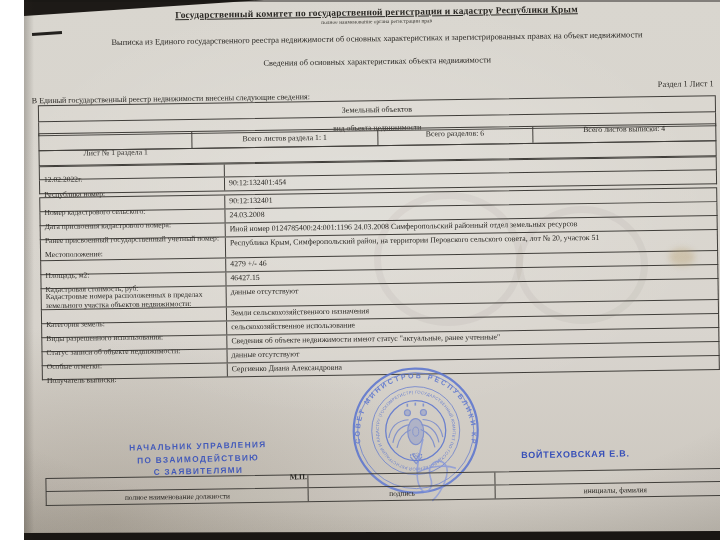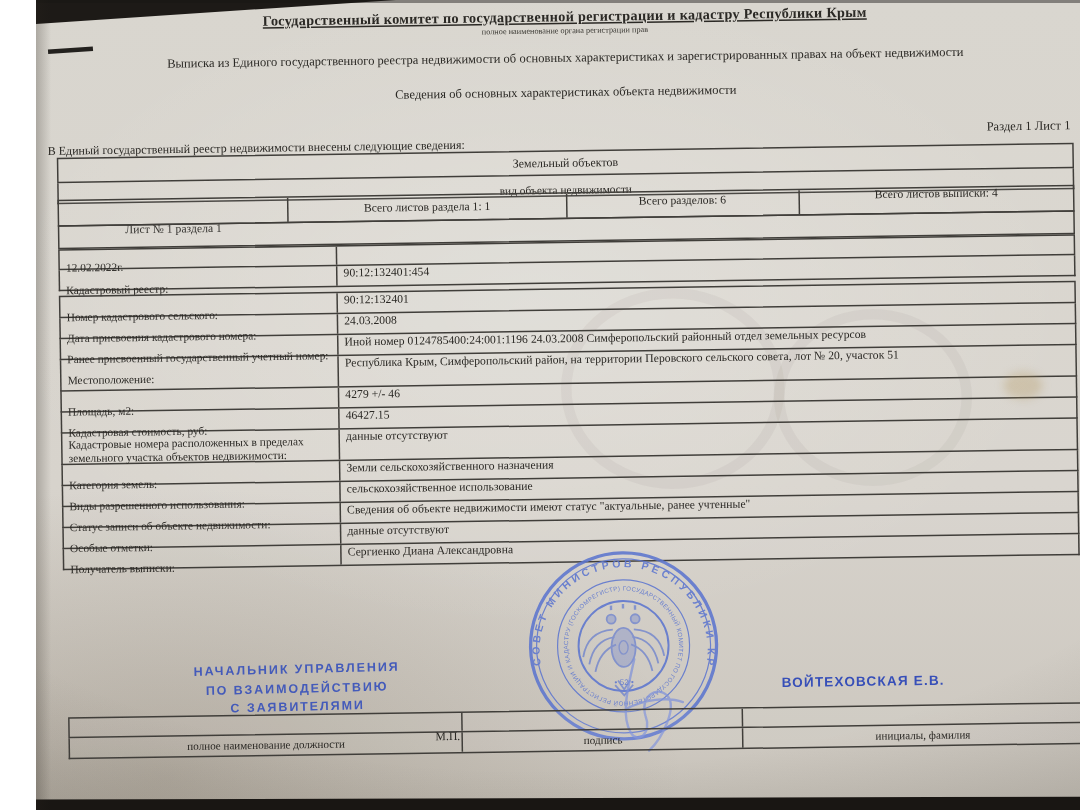--- a/index.html
+++ b/index.html
@@ -45,21 +45,21 @@
     font-family:"Liberation Sans",sans-serif;font-weight:bold;font-size:8.3px;
     line-height:12.6px;letter-spacing:1.3px;color:#3a53bb;transform:rotate(-.6deg);opacity:.92;}
   .name-stamp{position:absolute;left:498px;top:457px;font-family:"Liberation Sans",sans-serif;
     font-weight:bold;font-size:9px;letter-spacing:.8px;color:#2f49b8;opacity:.95;}
   #tableF{top:478px;left:22px;width:690px;}
   #tableF .trow:nth-child(1){height:12px;}
   #tableF .trow:nth-child(2){height:13px;}
   .tf-cell{position:relative;border-right:1px solid #403e3a;text-align:center;font-size:7.4px;line-height:13px;}
   .tf-cell:last-child{border-right:none;}
   .tf-cell:nth-child(1){width:263px;} .tf-cell:nth-child(2){width:187px;} .tf-cell:nth-child(3){width:240px;}
-  .mp{position:absolute;left:255px;top:490px;width:40px;text-align:center;font-size:7.8px;}
+  .mp{position:absolute;left:255px;top:476px;width:40px;text-align:center;font-size:7.8px;font-weight:bold;}
   #seal{position:absolute;left:323px;top:366px;opacity:.88;}
   #signature{position:absolute;left:366px;top:420px;opacity:.85;}
   
   .top-wedge{position:absolute;left:0;top:0;width:240px;height:16px;background:#1d1a17;
     clip-path:polygon(0 0,240px 0,0 16px);}
   .top-line{position:absolute;left:0;top:0;width:720px;height:2px;background:rgba(25,22,19,.45);}
   .bottom-strip{position:absolute;left:0;top:528px;width:720px;height:12px;background:#191613;
     clip-path:polygon(0 5px,720px 3px,720px 12px,0 12px);}
   .dash-mark{position:absolute;left:8px;top:32px;width:30px;height:3px;background:#23211e;transform:rotate(-4deg);}
   .ring{position:absolute;border-radius:50%;border:7px solid rgba(110,100,85,.07);}
@@ -108,21 +108,21 @@
           <div class="ccell"></div>
         </div>
     </div>
 
     <div id="tableD" class="tblock">
       <div class="trow" style="height:12px">
         <div class="tl"><span class="lab" style="top:1px">12.02.2022г.</span></div>
         <div class="tv"></div>
       </div>
       <div class="trow" style="height:13px">
-        <div class="tl"><span class="lab">Кадастровый реестр:</span></div>
+        <div class="tl"><span class="lab">Республика номер:</span></div>
         <div class="tv"><span class="val">90:12:132401:454</span></div>
       </div>
     </div>
 
     <div id="tableE" class="tblock">
         <div class="trow" style="height: 13px;">
           <div class="tl"><span class="lab">Номер кадастрового сельского:</span></div>
           <div class="tv"><span class="val">90:12:132401</span></div>
         </div>
         <div class="trow" style="height: 13px;">

